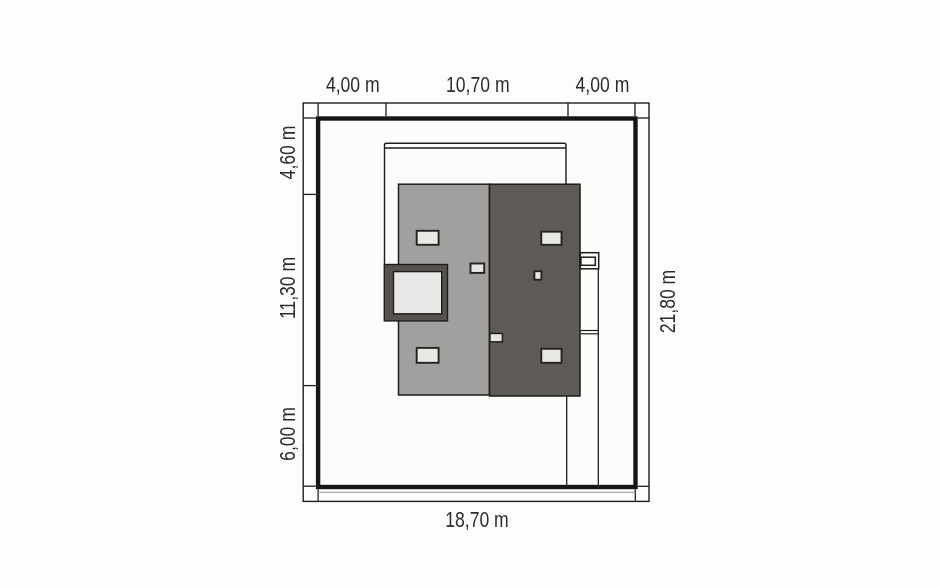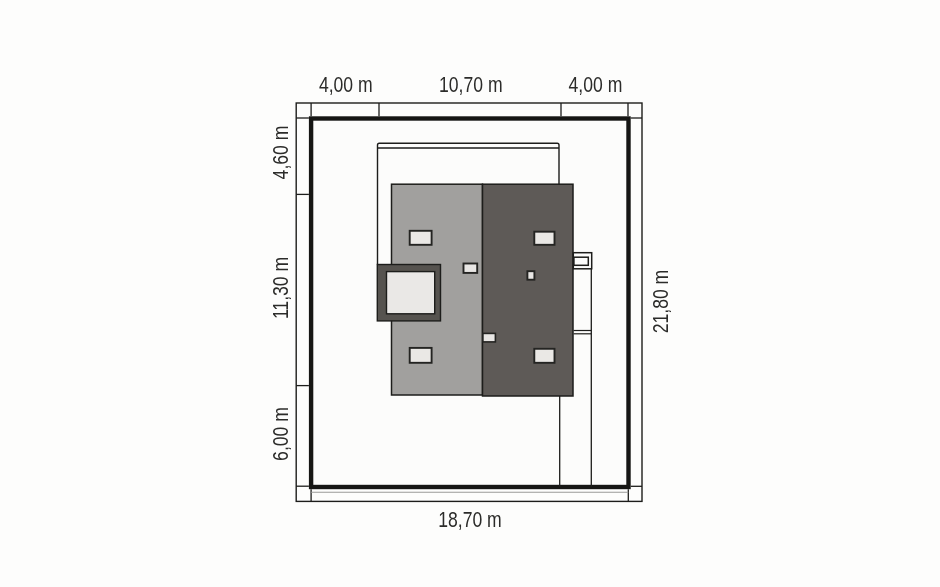--- a/index.html
+++ b/index.html
@@ -1,16 +1,16 @@
 <!DOCTYPE html>
 <html><head>
 <meta charset="utf-8">
 <style>
   html,body{margin:0;padding:0;background:#fdfdfc;}
-  .page{position:relative;width:828px;height:587px;overflow:hidden;}
+  .page{position:relative;width:828px;height:587px;overflow:hidden;margin-left:7px;}
   svg{position:absolute;left:0;top:0;}
   text{font-family:"Liberation Sans",sans-serif;fill:#2c2c2a;}
 </style>
 </head>
 <body>
 <div class="page">
 <svg width="940" height="587" viewBox="0 0 940 587">
 
   <rect x="0" y="0" width="940" height="587" fill="#fdfdfc"></rect>
 

